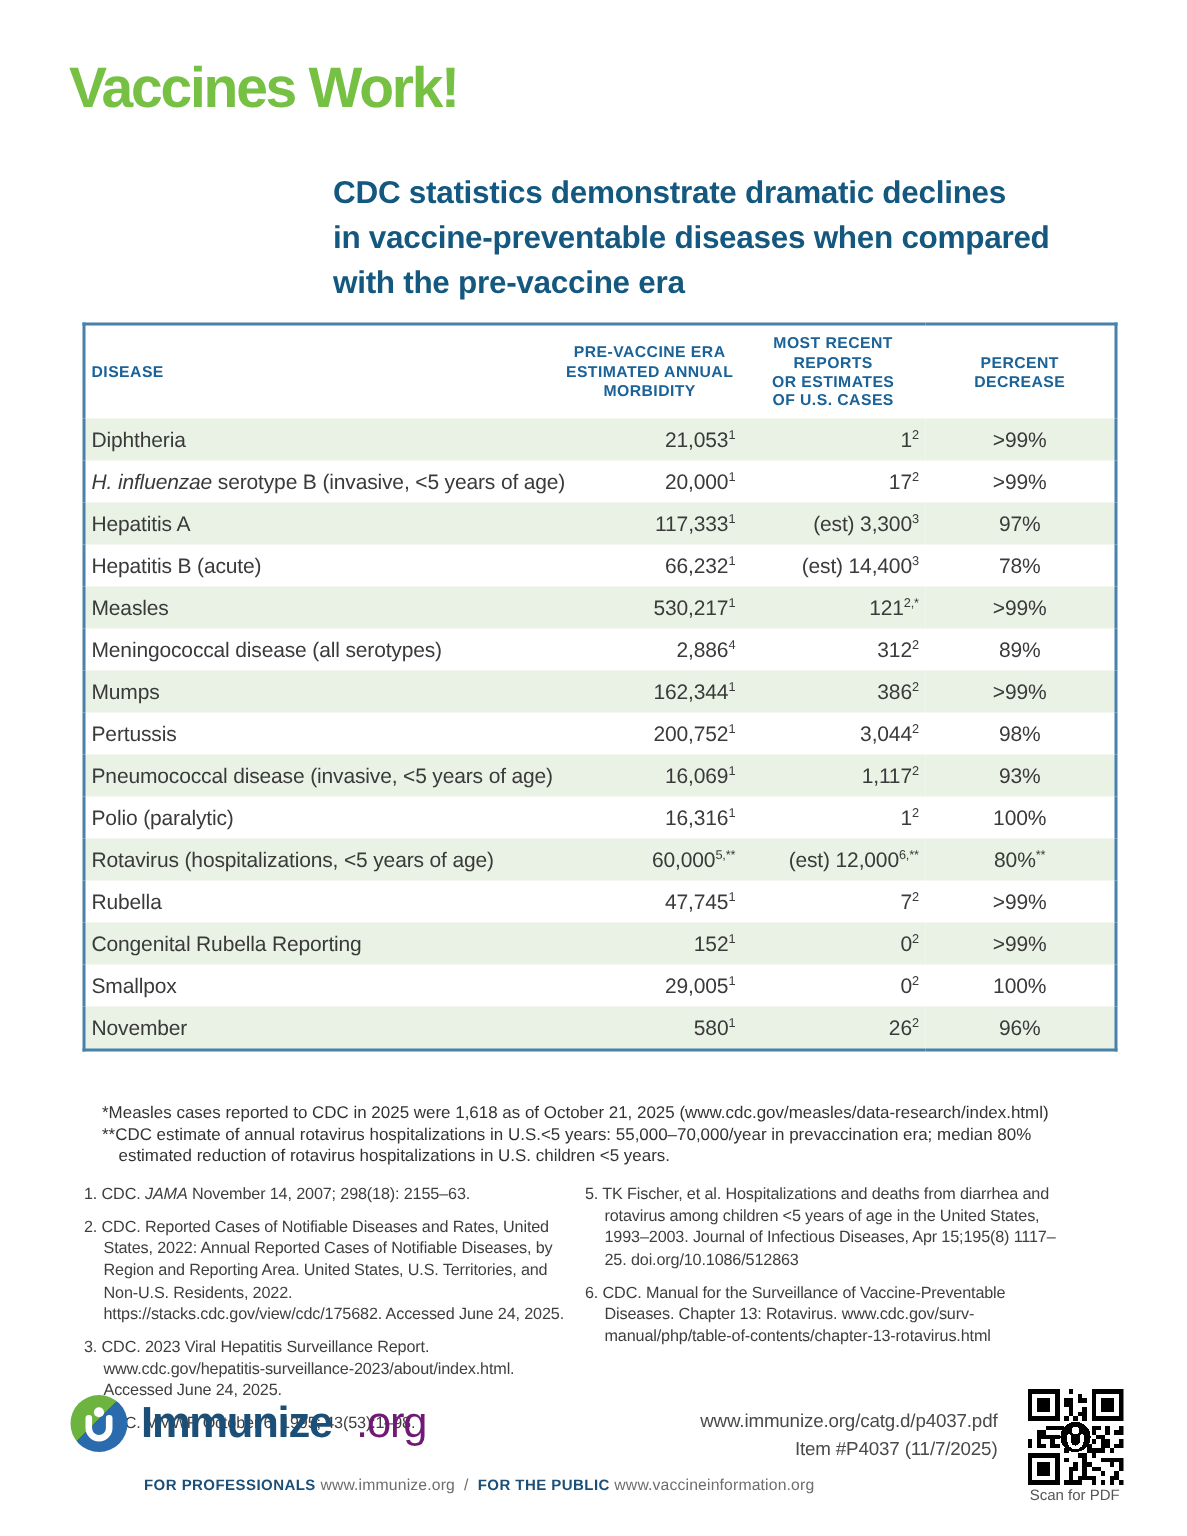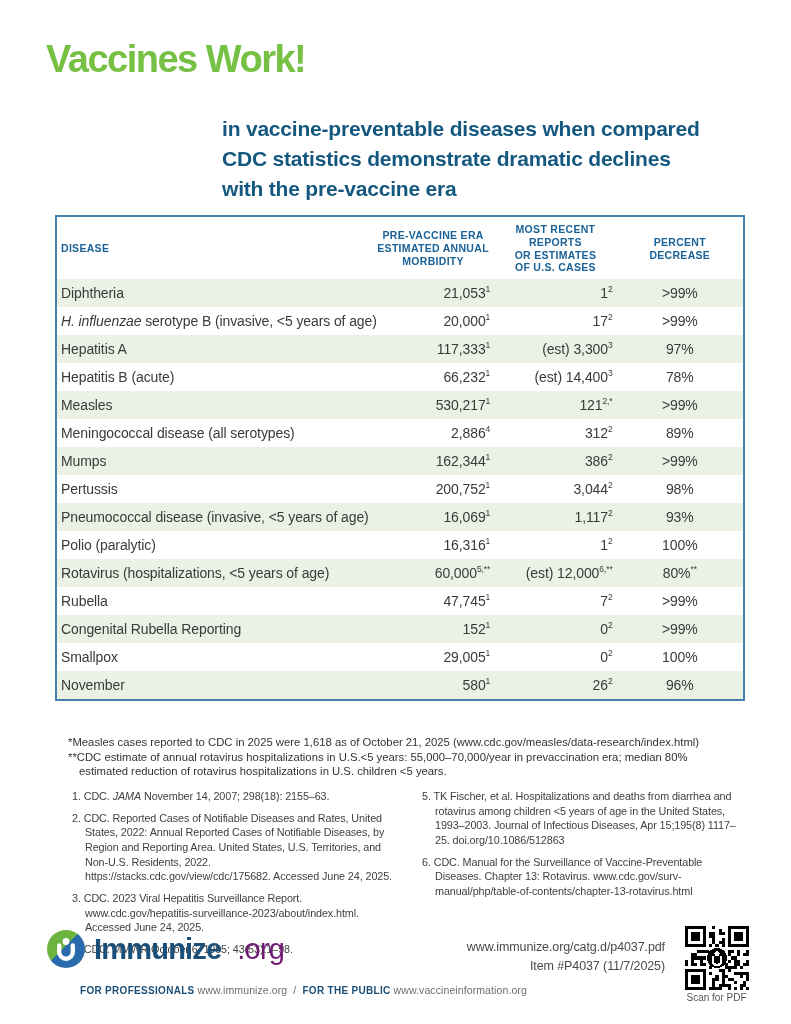--- a/index.html
+++ b/index.html
@@ -35,48 +35,48 @@
   .disease-table tbody tr:nth-child(odd){background:#e9f2e4;}
   td.disease-cell{padding-left:14px;text-align:left;}
   td.morbidity-cell{text-align:right;padding-right:10px;}
   td.recent-cell{text-align:right;padding-right:18px;}
   td.decrease-cell{text-align:center;}
   sup{font-size:8.5px;line-height:0;}
   
   .footnotes{left:68px;top:736px;width:662px;font-size:11.3px;color:#333;line-height:1.22;}
   .footnote{padding-left:11px;text-indent:-11px;margin-bottom:1px;}
   
-  .refs{left:72px;top:789px;width:676px;display:flex;gap:28px;}
+  .refs{left:56px;top:789px;width:676px;display:flex;gap:12px;}
   .refs-col{font-size:10.8px;color:#3f3f3f;line-height:1.36;}
   .refs-col.left{width:322px;}
   .refs-col.right{width:326px;}
   .ref{padding-left:13px;text-indent:-13px;margin-bottom:7px;letter-spacing:-0.1px;}
   
   .logo-row{left:46px;top:929px;display:flex;align-items:center;gap:8px;}
   .logo-icon{width:40px;height:40px;display:block;}
   .logo-text{font-size:29px;font-weight:700;color:#1c4f77;letter-spacing:-0.8px;}
   .logo-text .org{font-weight:400;color:#701a75;margin-left:16px;}
-  .audience{left:80px;top:984px;font-size:10.5px;color:#6e6e6e;letter-spacing:0.1px;}
+  .audience{left:96px;top:984px;font-size:10.5px;color:#6e6e6e;letter-spacing:0.1px;}
   .audience b{color:#1c4f77;font-size:10px;letter-spacing:0.3px;}
   .pdfinfo{right:126px;top:938px;text-align:right;font-size:12.5px;color:#4a4a4a;line-height:1.55;letter-spacing:-0.1px;}
   .qr-wrap{left:683px;top:926px;width:67px;text-align:center;}
   .qr-wrap svg{width:64px;height:64px;display:block;margin:0 auto;}
   .qr-caption{font-size:10px;color:#555;margin-top:2px;}
   i{font-style:italic;}
 </style>
 </head>
 <body>
 
 <div>
 
   <h1 class="abs title">Vaccines Work!</h1>
 
   <div class="abs subtitle">
+    <div>CDC statistics demonstrate dramatic declines</div>
     <div>in vaccine-preventable diseases when compared</div>
-    <div>CDC statistics demonstrate dramatic declines</div>
     <div>with the pre-vaccine era</div>
   </div>
 
   <table class="abs disease-table">
     <colgroup>
       <col style="width:315px">
         <col style="width:122px">
         <col style="width:122px">
         <col style="width:127px">
     </colgroup>

